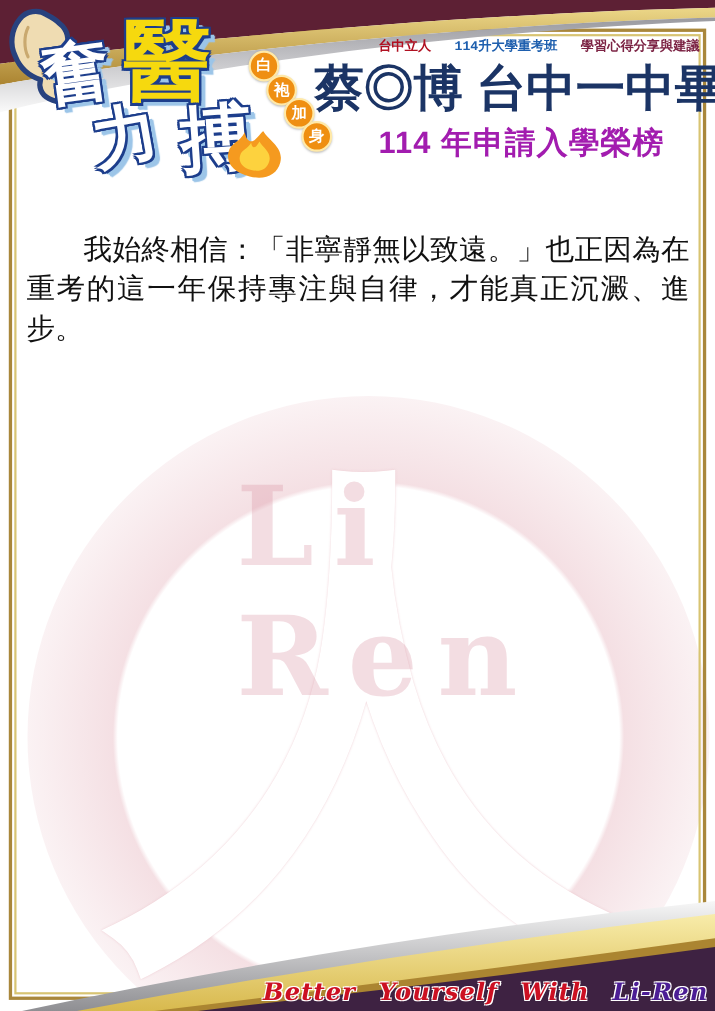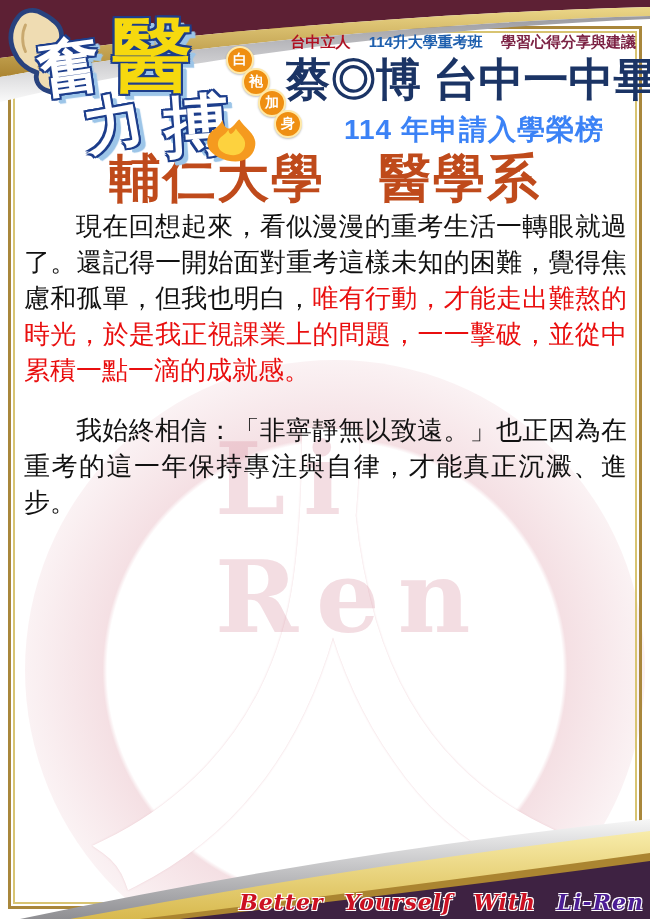--- a/index.html
+++ b/index.html
@@ -42,29 +42,29 @@
   .badge{position:absolute;width:24px;height:24px;border-radius:50%;background:#ef8f12;
       border:2px solid #ffe9a8;color:#fff;font-size:14px;font-weight:bold;
       display:flex;align-items:center;justify-content:center;box-shadow:0 1px 2px rgba(0,0,0,.25);}
   .badge-1{left:226px;top:46px;}
   .badge-2{left:242px;top:68px;}
   .badge-3{left:258px;top:89px;}
   .badge-4{left:274px;top:110px;}
   .flame{position:absolute;left:204px;top:118px;transform:rotate(14deg);}
 
   
-  .info-line{position:absolute;top:33px;right:14px;z-index:12;font-size:15px;font-weight:bold;
-      white-space:nowrap;}
+  .info-line{position:absolute;top:33px;right:14px;z-index:12;font-size:12px;font-weight:bold;
+      white-space:nowrap;font-family:Liberation Mono, monospace;}
   .info-school{color:#b01021;margin-right:14px;}
   .info-class{color:#1e5fae;margin-right:14px;}
   .info-topic{color:#7c2344;}
   .student-line{position:absolute;left:286px;top:50px;z-index:12;font-size:45px;font-weight:900;
       color:#1b3465;white-space:nowrap;letter-spacing:0px;}
   .honor-line{position:absolute;left:344px;top:111px;z-index:12;font-size:28px;font-weight:900;
-      color:#3b82f6;white-space:nowrap;letter-spacing:1px;}
+      color:#a21caf;white-space:nowrap;letter-spacing:1px;}
   .title-line{position:absolute;left:0;top:144px;width:100%;z-index:12;text-align:center;
       font-size:52px;font-weight:900;color:#bf4a1b;letter-spacing:2px;white-space:nowrap;}
 
   
   .body-text{position:absolute;left:24px;top:208px;width:603px;z-index:10;
       font-size:26px;line-height:36px;color:#111;text-align:justify;}
   .para{margin:0 0 24px 0;text-indent:2em;}
   .seg-red{color:#e90f0f;}
   .seg-black{color:#111;}
 
@@ -130,24 +130,22 @@
     </svg>
   </div>
 
   <div class="info-line">
     <span class="info-school">台中立人</span>
     <span class="info-class">114升大學重考班</span>
     <span class="info-topic">學習心得分享與建議</span>
   </div>
   <div class="student-line">蔡◎博 台中一中畢</div>
   <div class="honor-line">114 年申請入學榮榜</div>
-  <div class="title-line">輔仁大學　醫學系</div>
 
   <div class="body-text">
-    <p class="para"><span class="seg-black">現在回想起來，看似漫漫的重考生活一轉眼就過了。還記得一開始面對重考這樣未知的困難，覺得焦慮和孤單，但我也明白，</span><span class="seg-red">唯有行動，才能走出難熬的時光，於是我正視課業上的問題，一一擊破，並從中累積一點一滴的成就感。</span></p>
     <p class="para"><span class="seg-black">我始終相信：「非寧靜無以致遠。」也正因為在重考的這一年保持專注與自律，才能真正沉澱、進步。</span></p>
   </div>
 
   <svg class="bottom-svg" width="650" height="120" viewBox="0 0 650 120">
     <defs>
       <linearGradient id="silverGrad2" x1="0" y1="0" x2="0" y2="1">
         <stop offset="0" stop-color="#f7f7f7"></stop>
           <stop offset="1" stop-color="#8f8f93"></stop>
       </linearGradient>
       <linearGradient id="goldGrad2" x1="0" y1="0" x2="0" y2="1">

